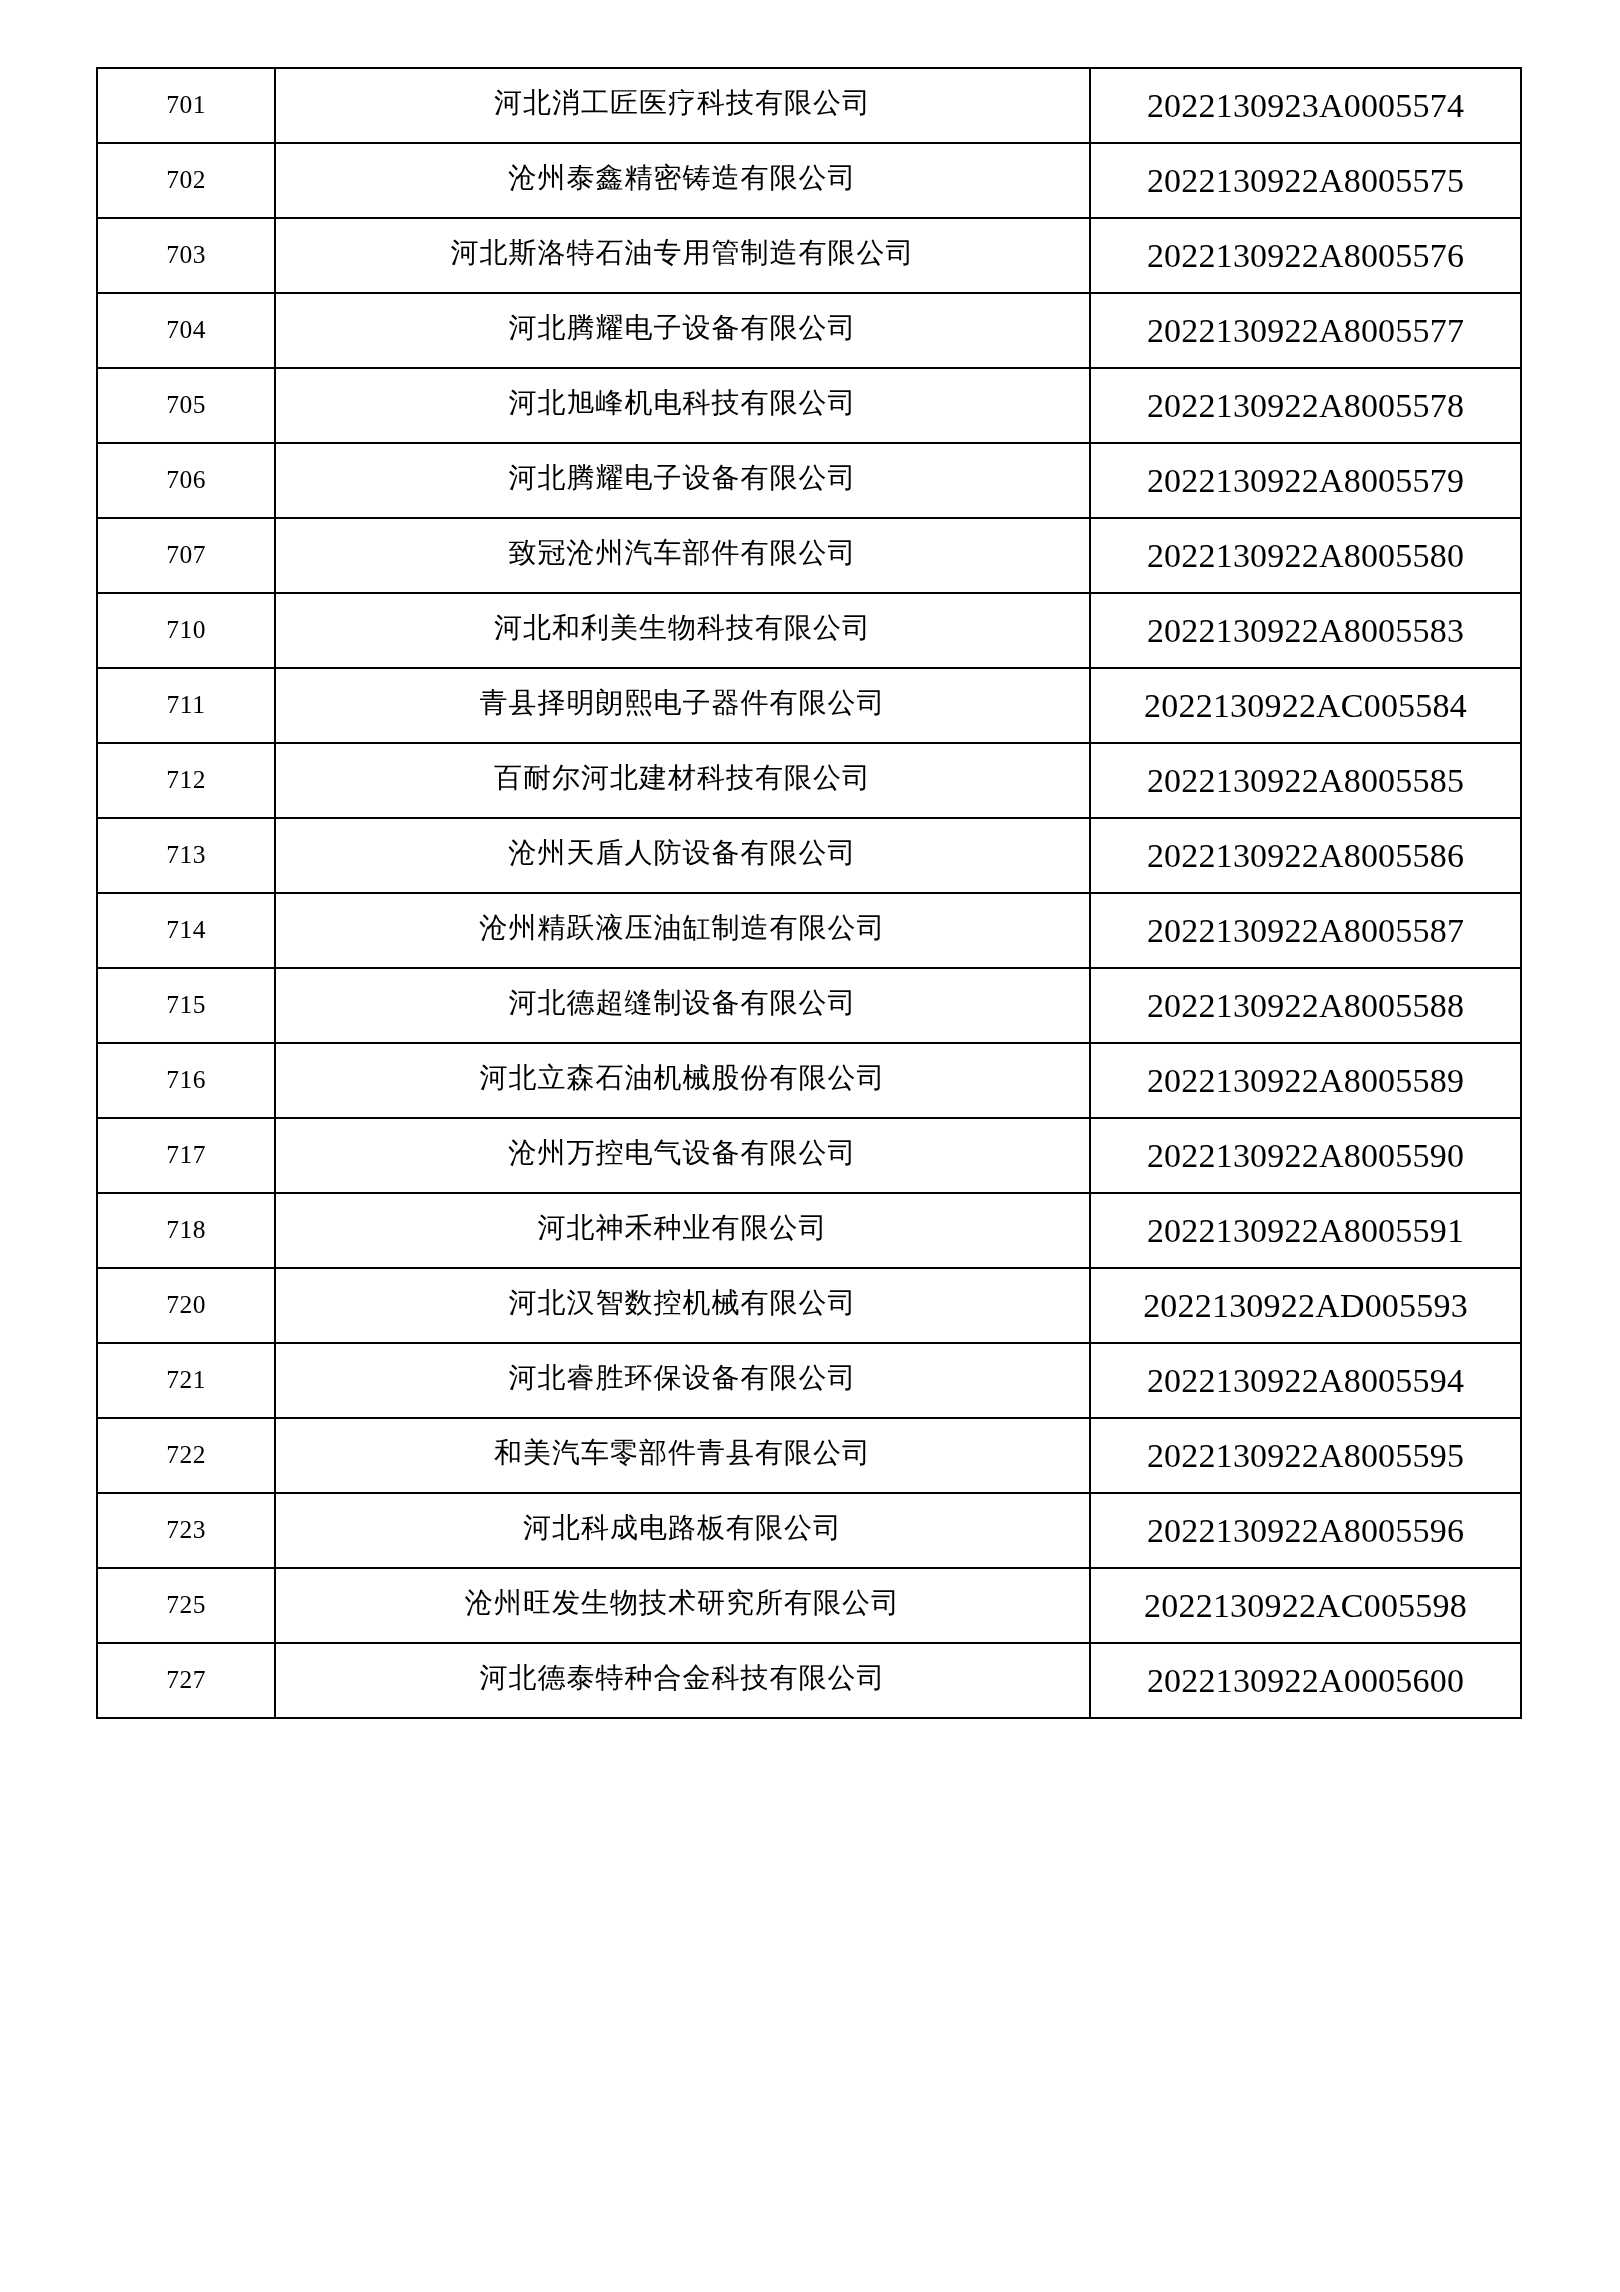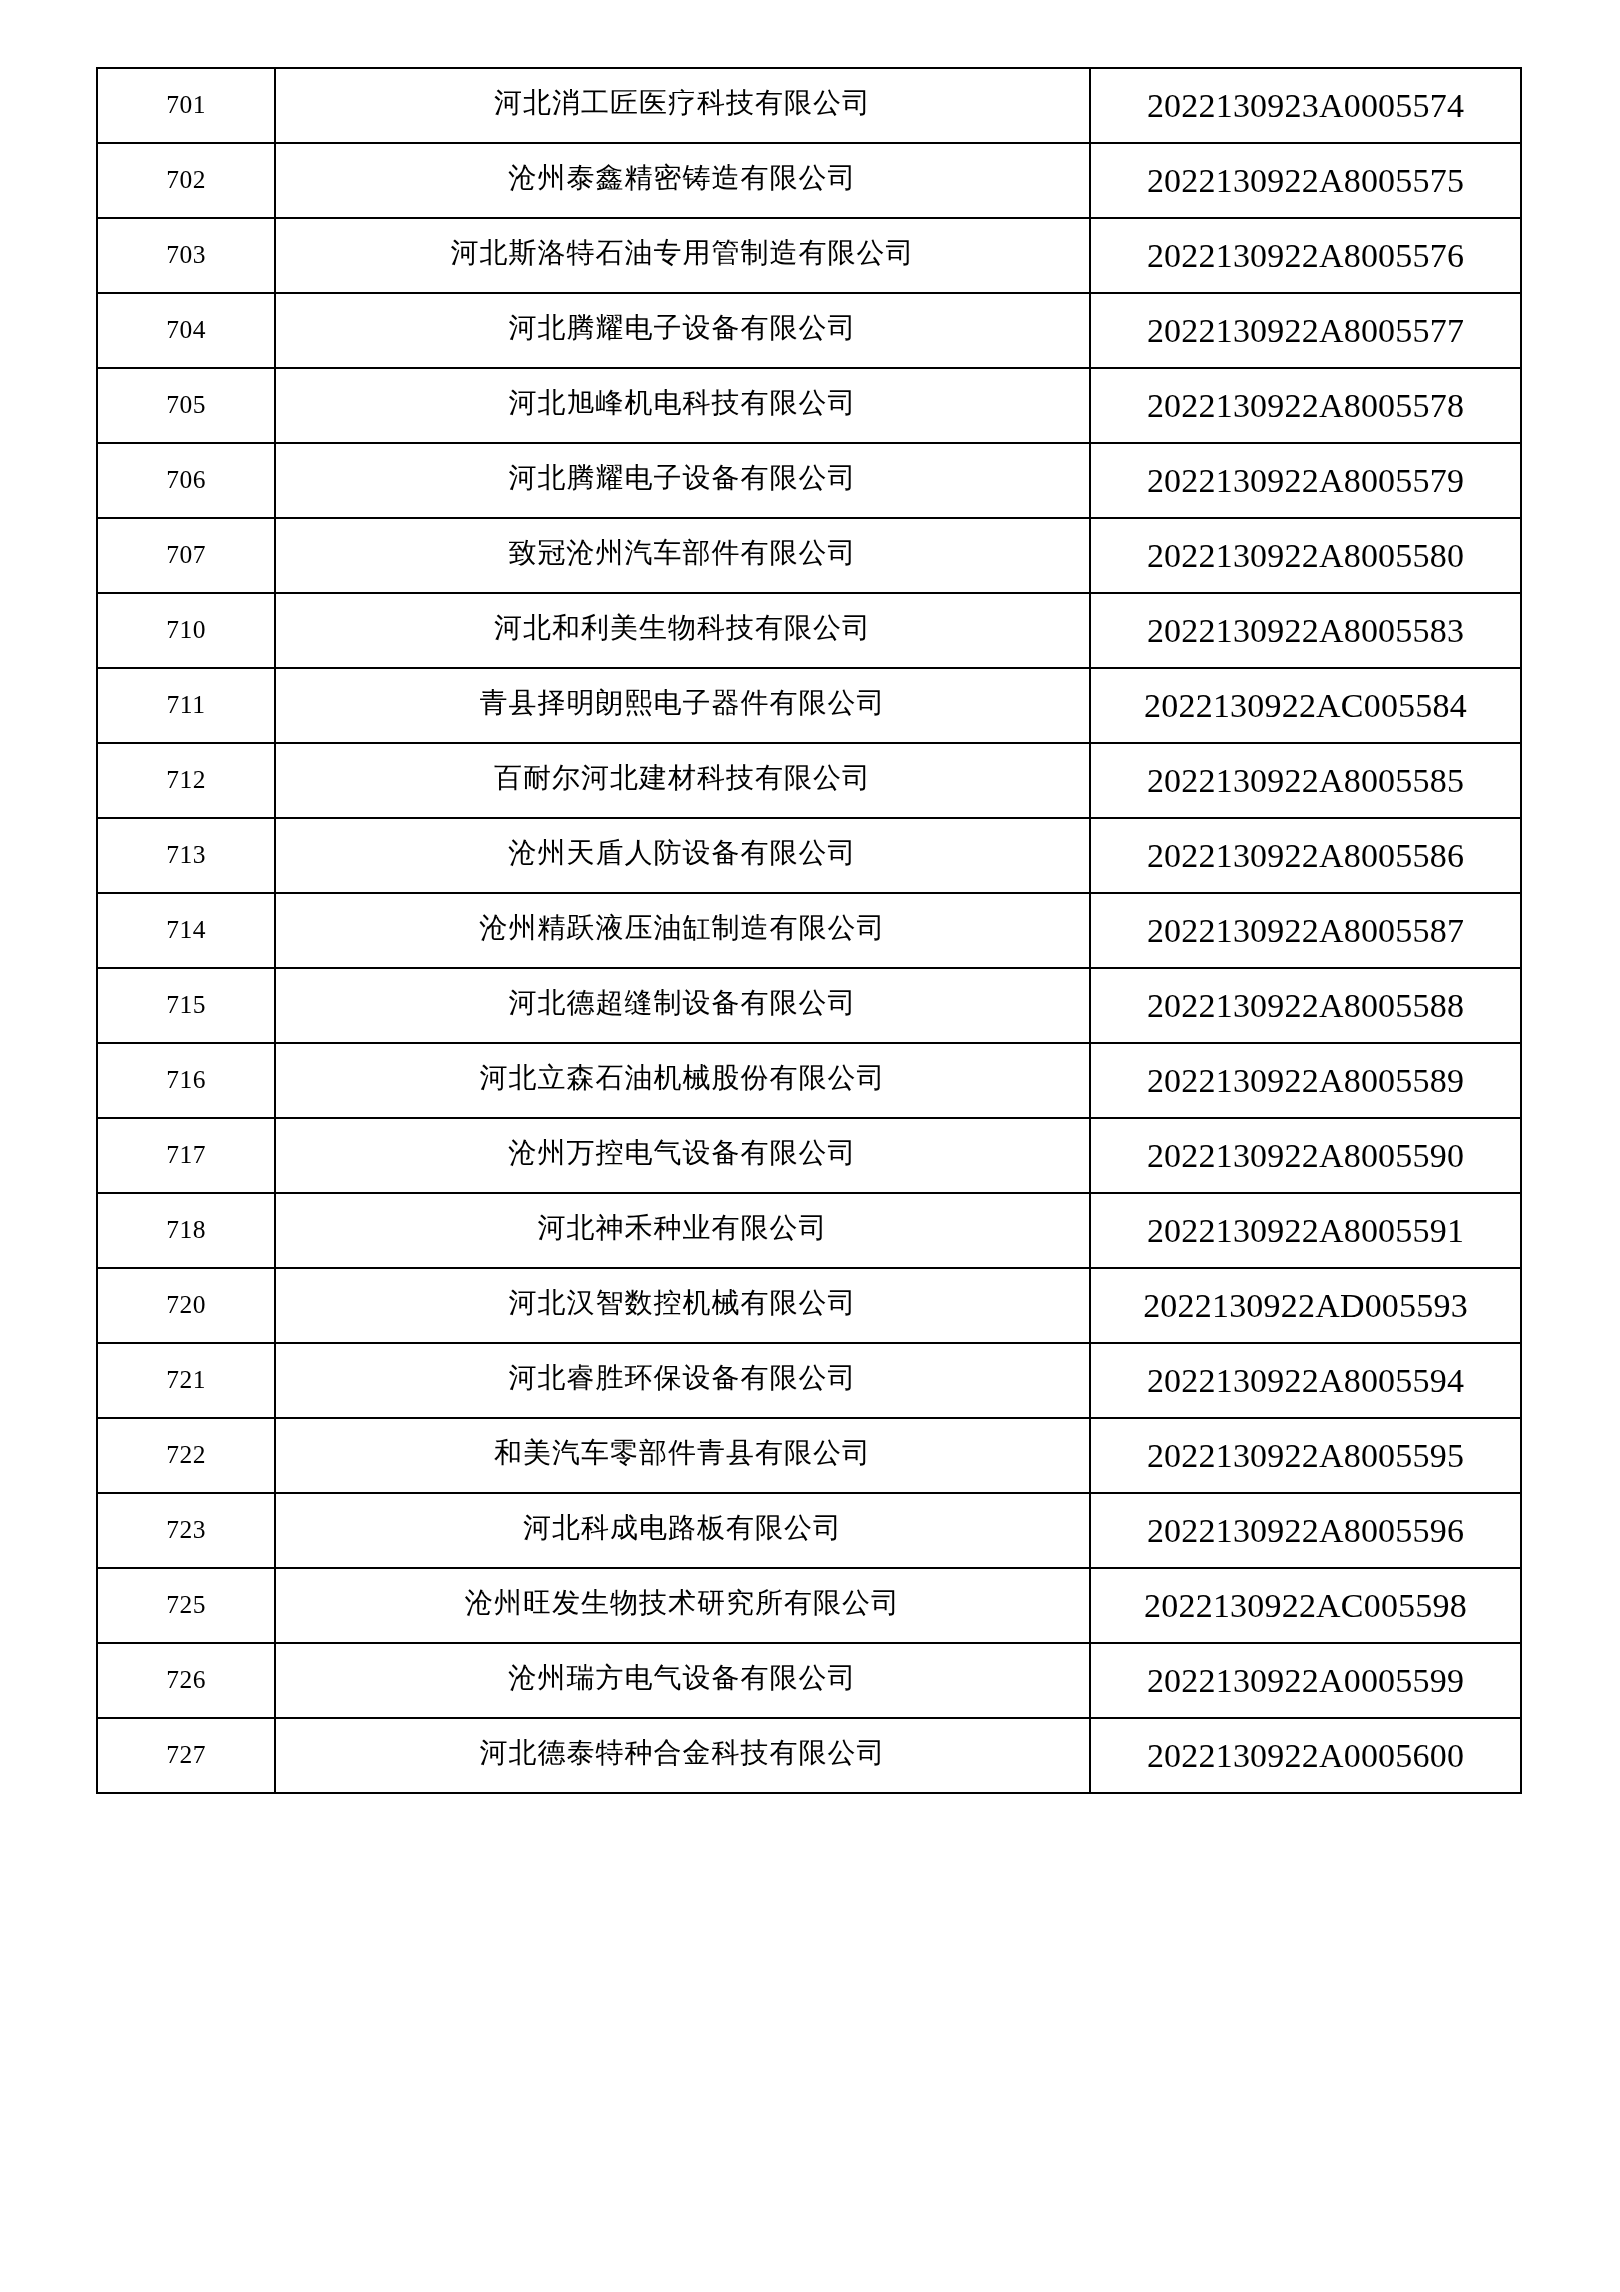--- a/index.html
+++ b/index.html
@@ -167,25 +167,20 @@
             <td class="idx">723</td>
             <td class="name">河北科成电路板有限公司</td>
             <td class="code">2022130922A8005596</td>
           </tr>
           <tr>
             <td class="idx">725</td>
             <td class="name">沧州旺发生物技术研究所有限公司</td>
             <td class="code">2022130922AC005598</td>
           </tr>
           <tr>
-            <td class="idx">726</td>
-            <td class="name">沧州瑞方电气设备有限公司</td>
-            <td class="code">2022130922A0005599</td>
-          </tr>
-          <tr>
             <td class="idx">727</td>
             <td class="name">河北德泰特种合金科技有限公司</td>
             <td class="code">2022130922A0005600</td>
           </tr>
         </tbody>
     </table>
   </div>
 </div>
 
 

